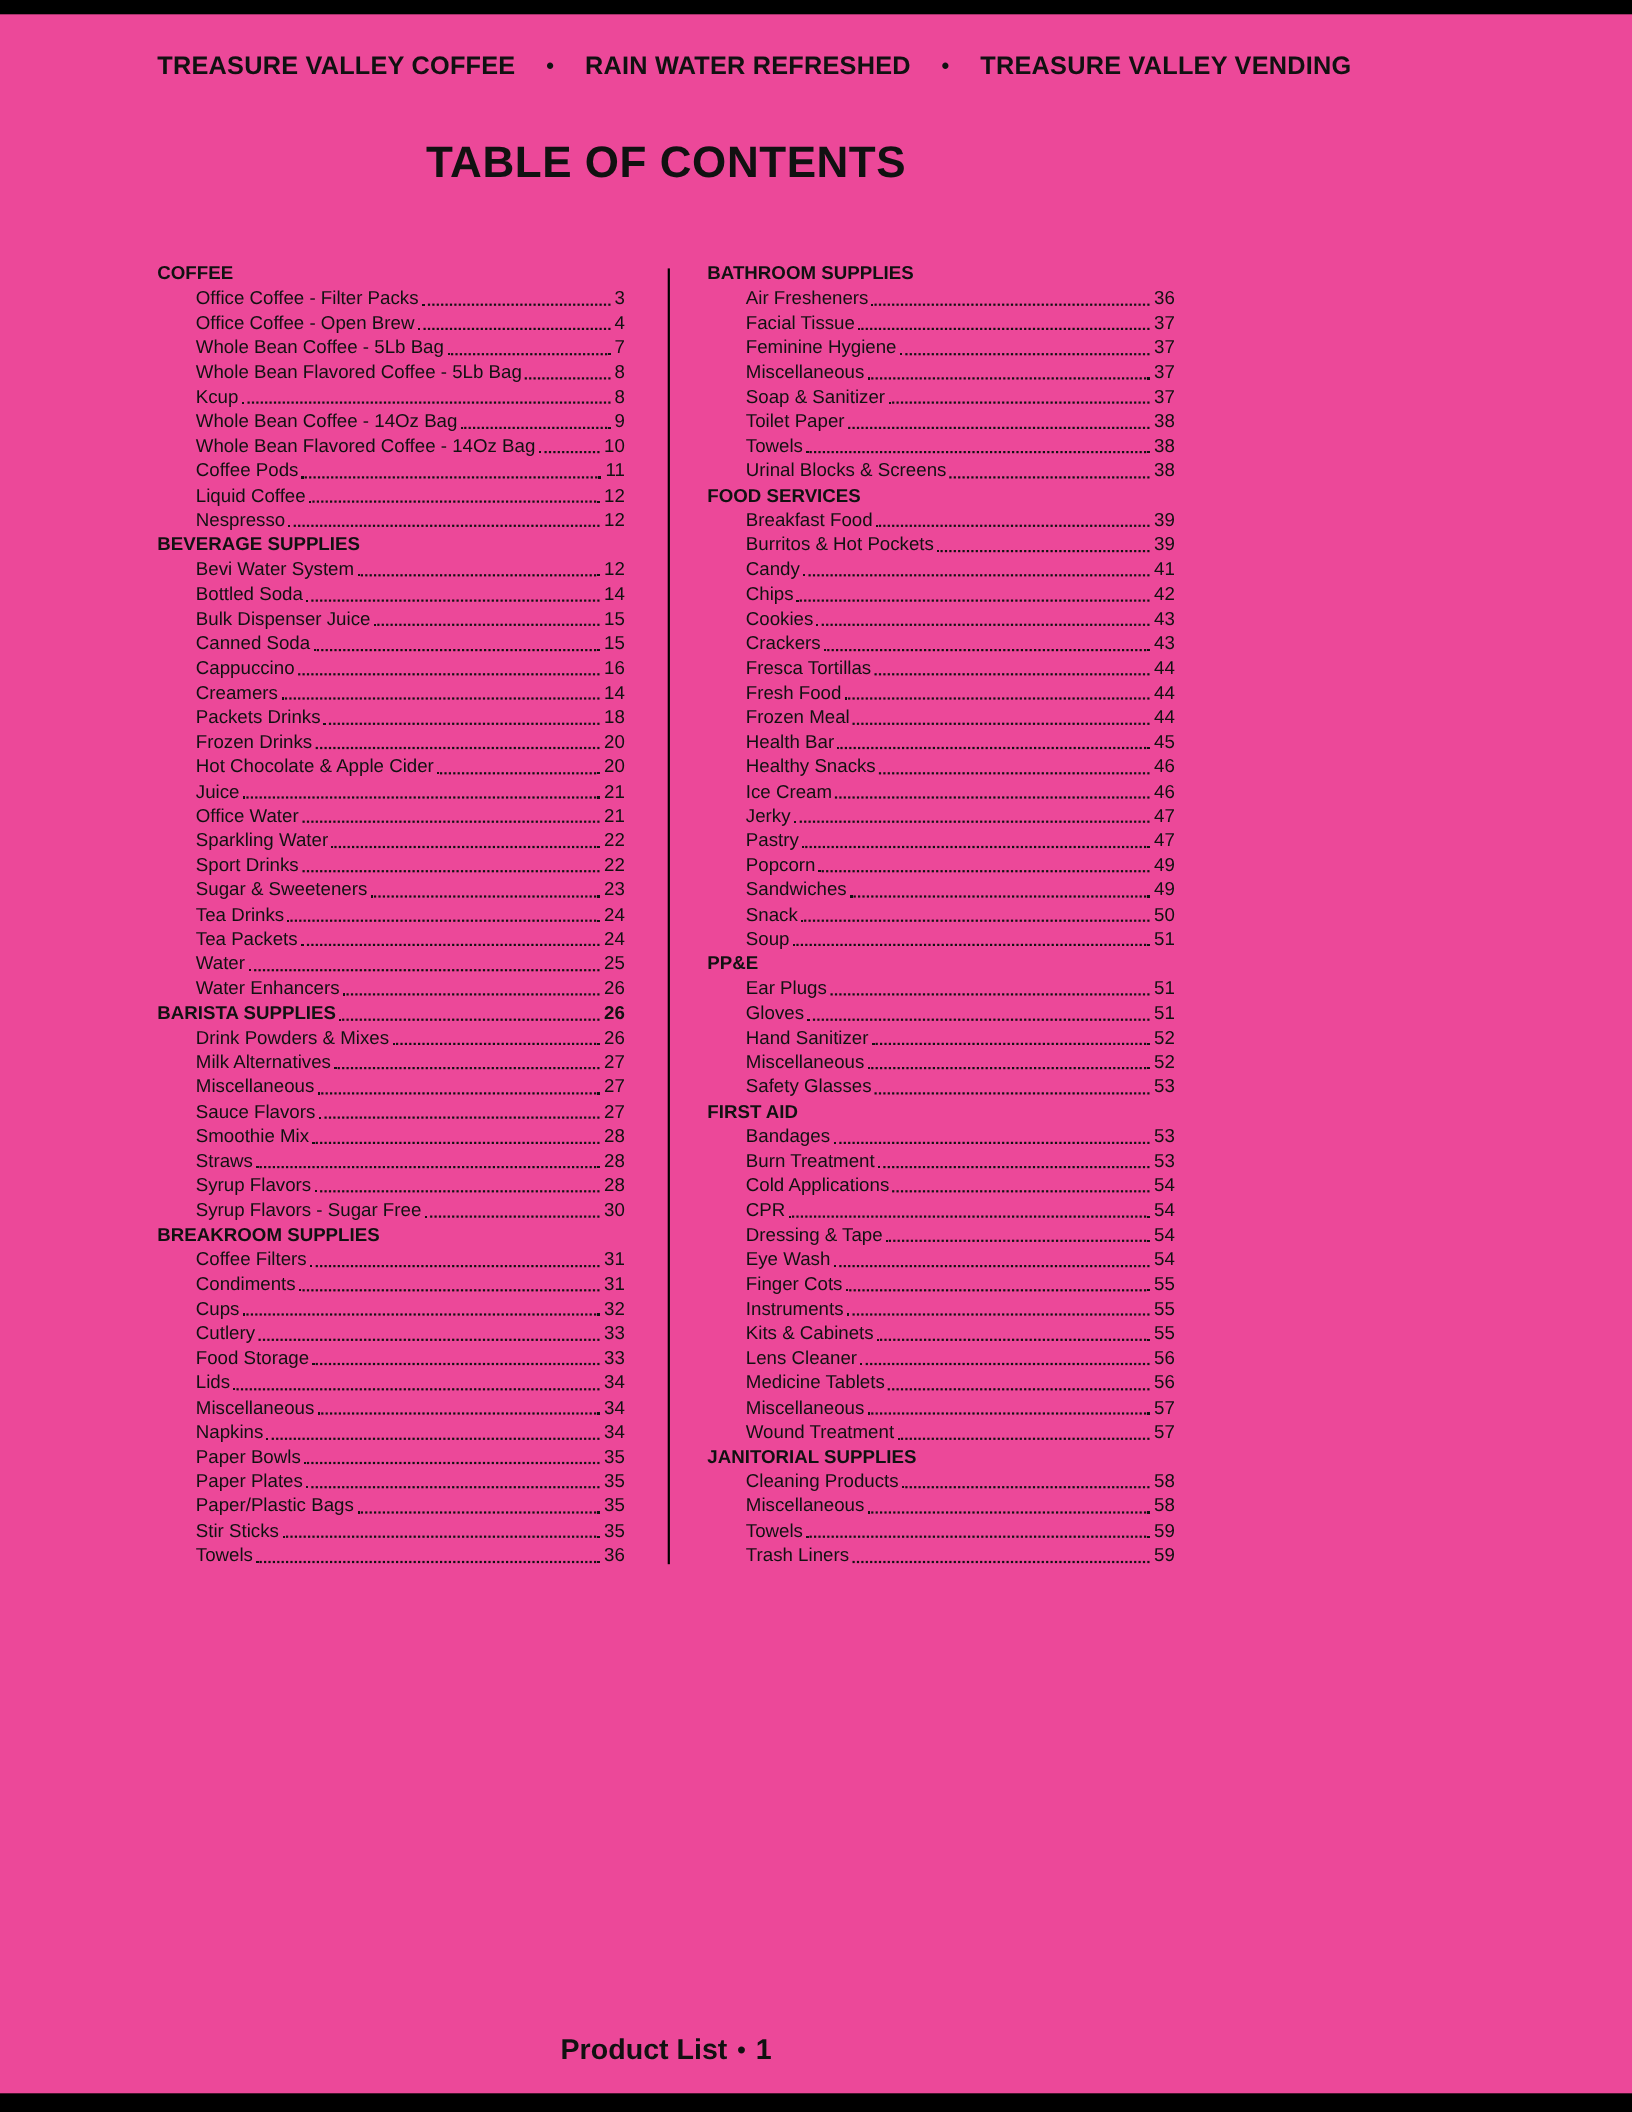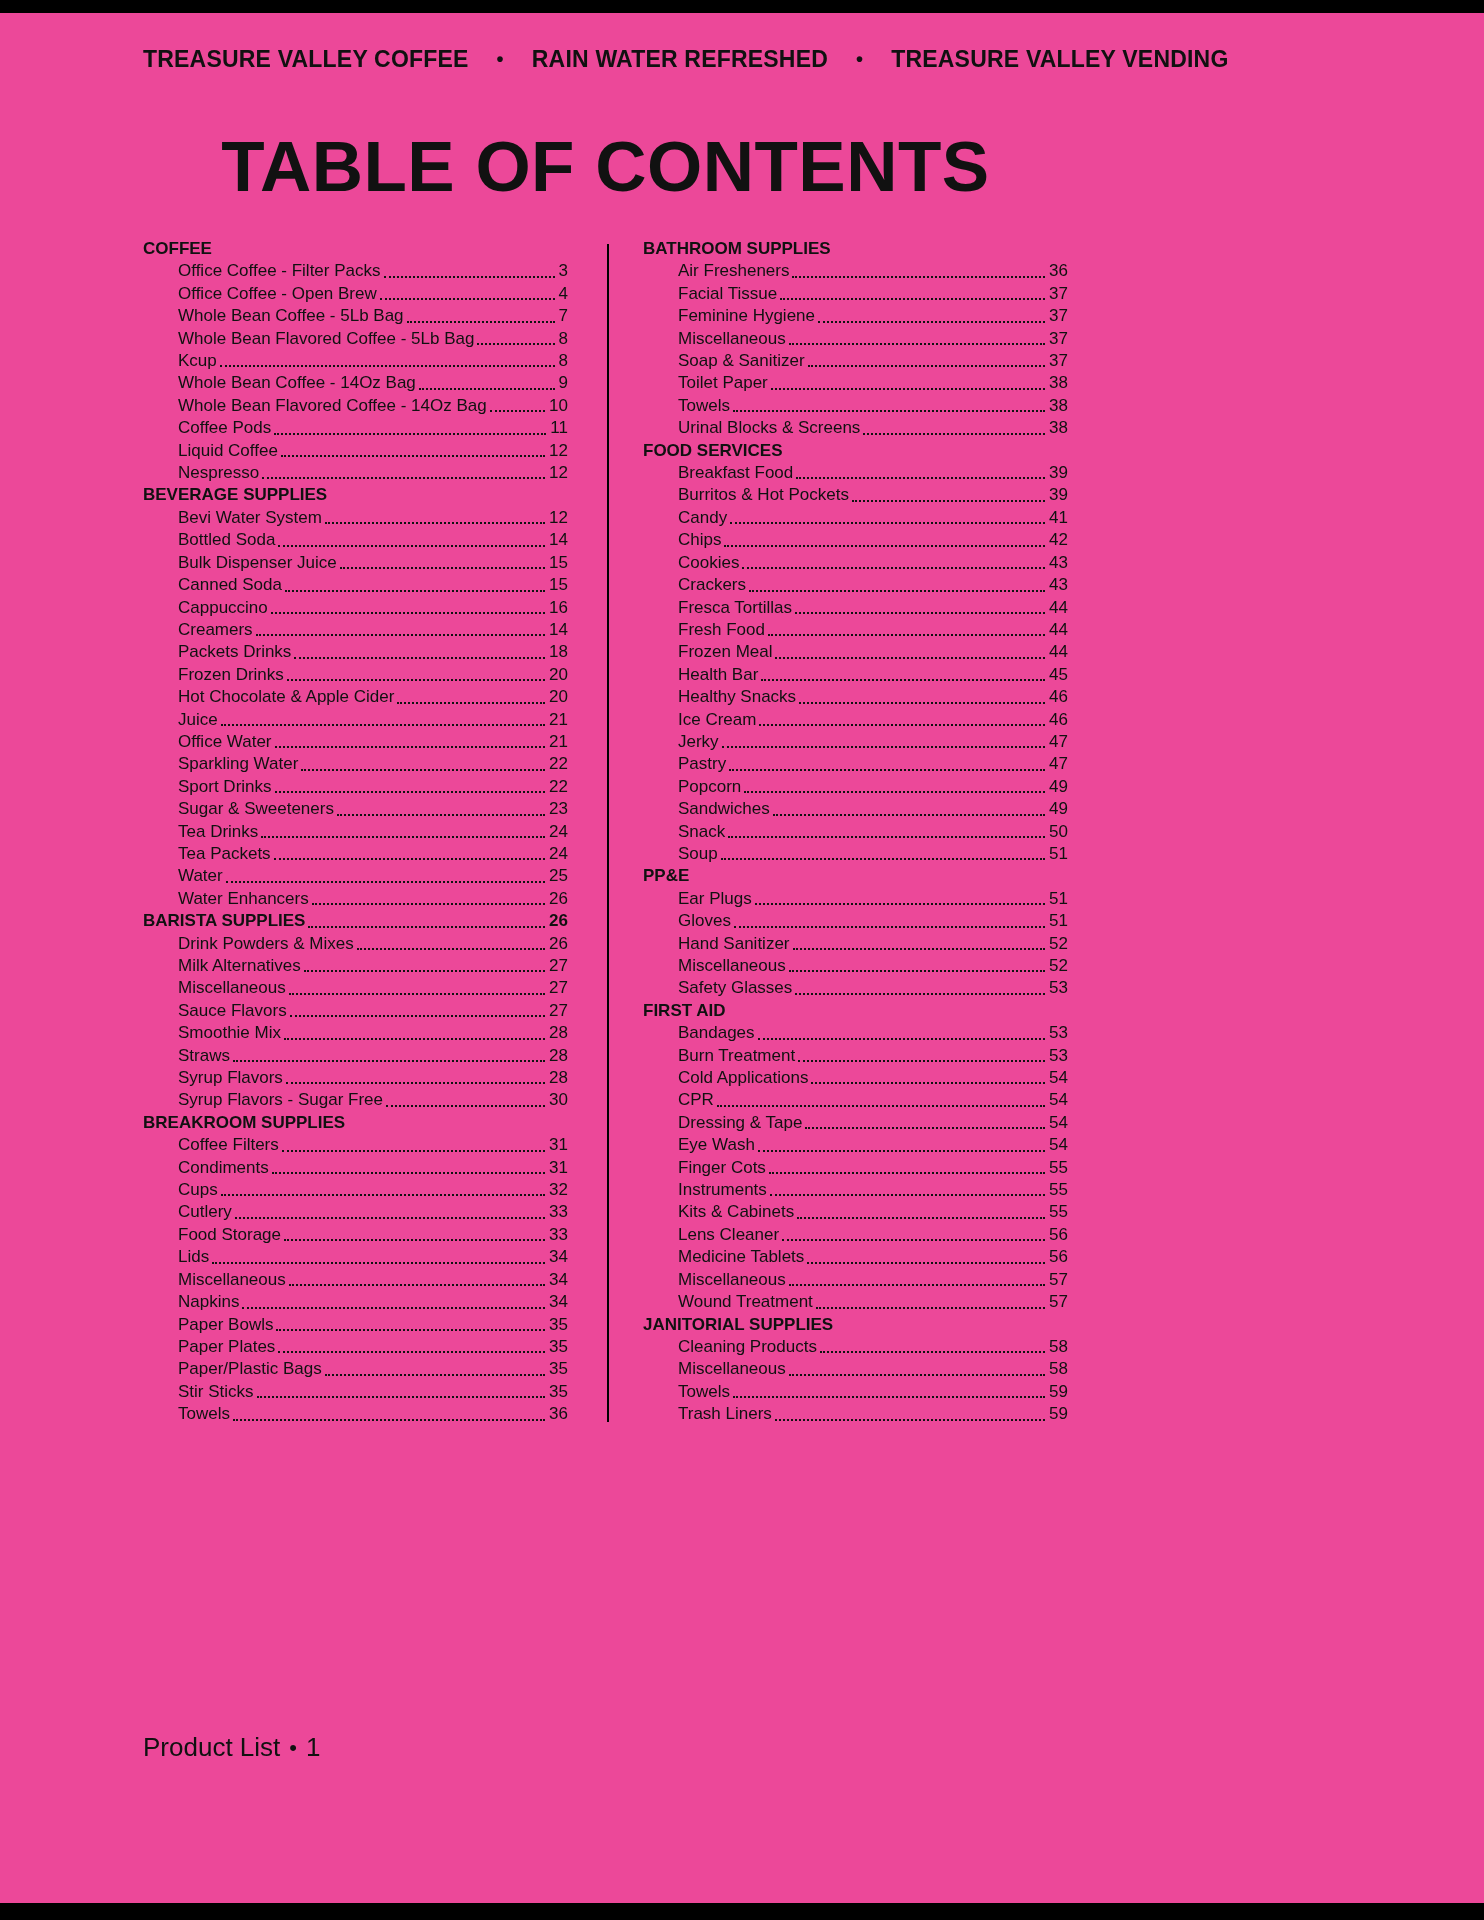--- a/index.html
+++ b/index.html
@@ -31,21 +31,21 @@
   }
   .brand-header .bullet {
     display: inline-block;
     margin: 0 28px;
     font-size: 20px;
     vertical-align: 1px;
   }
   .page-title {
     position: absolute; top: 126px; left: 143px; width: 925px;
     text-align: center;
-    font-size: 71px; font-weight: 700;
+    font-size: 40px; font-weight: 700;
     letter-spacing: 0.5px;
   }
   .toc-wrap {
     position: absolute; top: 238px; left: 143px;
     display: flex;
     align-items: stretch;
   }
   .toc-col { width: 425px; }
   .toc-divider {
     width: 2px;
@@ -66,23 +66,23 @@
   .toc-label { white-space: nowrap; }
   .leader {
     flex: 1;
     min-width: 12px;
     align-self: flex-end;
     margin: 0 4px 5px 3px;
     border-bottom: 2px dotted #111111;
   }
   .toc-page { white-space: nowrap; }
   .page-footer {
-    position: absolute; top: 1732px; left: 143px; width: 925px;
-    text-align: left;
-    font-size: 26px; font-weight: 400;
+    position: absolute; top: 1848px; left: 143px; width: 925px;
+    text-align: center;
+    font-size: 26px; font-weight: 700;
   }
   .page-footer .bullet {
     display: inline-block;
     margin: 0 9px;
     font-size: 22px;
     vertical-align: 1px;
   }
 </style>
 </head>
 <body>

